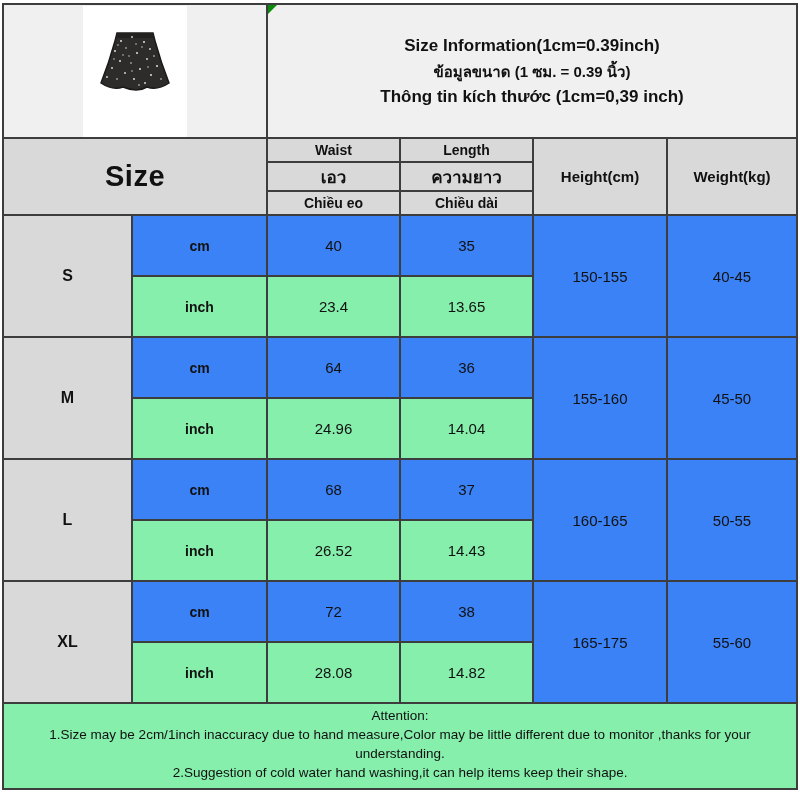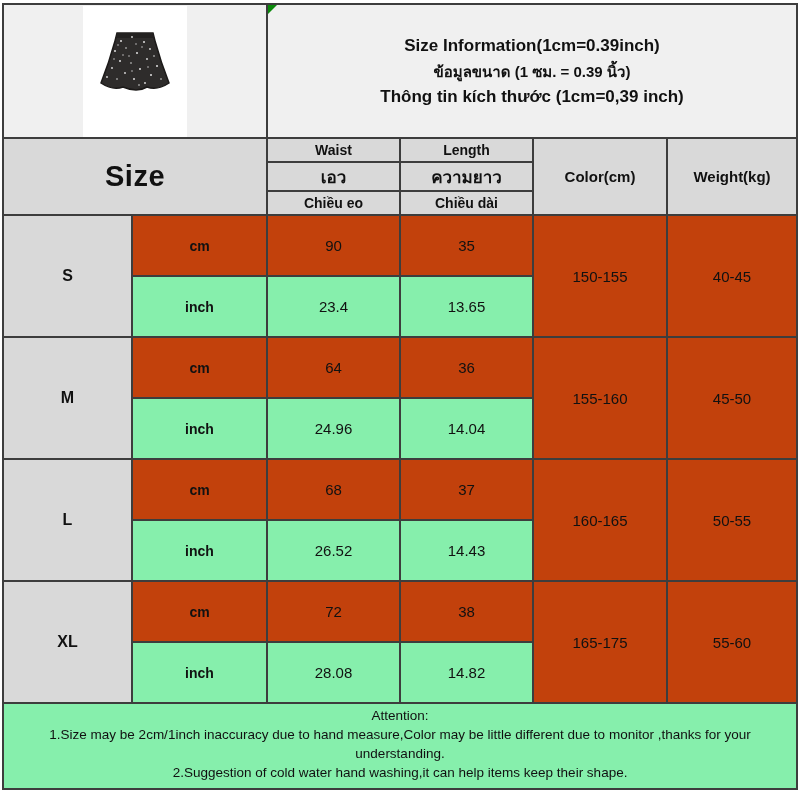--- a/index.html
+++ b/index.html
@@ -14,21 +14,21 @@
   }
   table.size-chart td{
     border:2px solid #3d3d3d;
     text-align:center;vertical-align:middle;padding:0;
     overflow:hidden;
   }
   
   .bg-photo{background:#f0f0f0;}
   .bg-title{background:#f0f0f0;position:relative;}
   .bg-head{background:#d9d9d9;}
-  .bg-lt{background:#c2410c;}
+  .bg-lt{background:#3b82f6;}
   .bg-white{background:#86efac;}
 
   
   .title-en{font-weight:bold;font-size:17px;line-height:26px;}
   .title-th{font-weight:bold;font-size:15px;line-height:25px;}
   .title-vi{font-weight:bold;font-size:17px;line-height:26px;}
   .corner-marker{
     position:absolute;top:0;left:0;width:0;height:0;
     border-top:9px solid #0c8a0c;border-right:9px solid transparent;
   }
@@ -120,36 +120,36 @@
         <div class="title-en">Size Information(1cm=0.39inch)</div>
         <div class="title-th">ข้อมูลขนาด (1 ซม. = 0.39 นิ้ว)</div>
         <div class="title-vi">Thông tin kích thước (1cm=0,39 inch)</div>
       </td>
     </tr>
 
     <tr style="height:24px">
       <td class="bg-head size-big" colspan="2" rowspan="3">Size</td>
       <td class="bg-head hdr-en">Waist</td>
       <td class="bg-head hdr-en">Length</td>
-      <td class="bg-head hdr-hw" rowspan="3">Color(cm)</td>
+      <td class="bg-head hdr-hw" rowspan="3">Height(cm)</td>
       <td class="bg-head hdr-hw" rowspan="3">Weight(kg)</td>
     </tr>
     <tr style="height:24px">
       <td class="bg-head hdr-th">เอว</td>
       <td class="bg-head hdr-th">ความยาว</td>
     </tr>
     <tr style="height:24px">
       <td class="bg-head hdr-vi">Chiều eo</td>
       <td class="bg-head hdr-vi">Chiều dài</td>
     </tr>
 
     <tr style="height:61px">
       <td class="bg-head size-label" rowspan="2">S</td>
       <td class="bg-lt unit-label">cm</td>
-      <td class="bg-lt num">90</td>
+      <td class="bg-lt num">40</td>
       <td class="bg-lt num">35</td>
       <td class="bg-lt range" rowspan="2">150-155</td>
       <td class="bg-lt range" rowspan="2">40-45</td>
     </tr>
     <tr style="height:61px">
       <td class="bg-white unit-label">inch</td>
       <td class="bg-white num">23.4</td>
       <td class="bg-white num">13.65</td>
     </tr>
 

